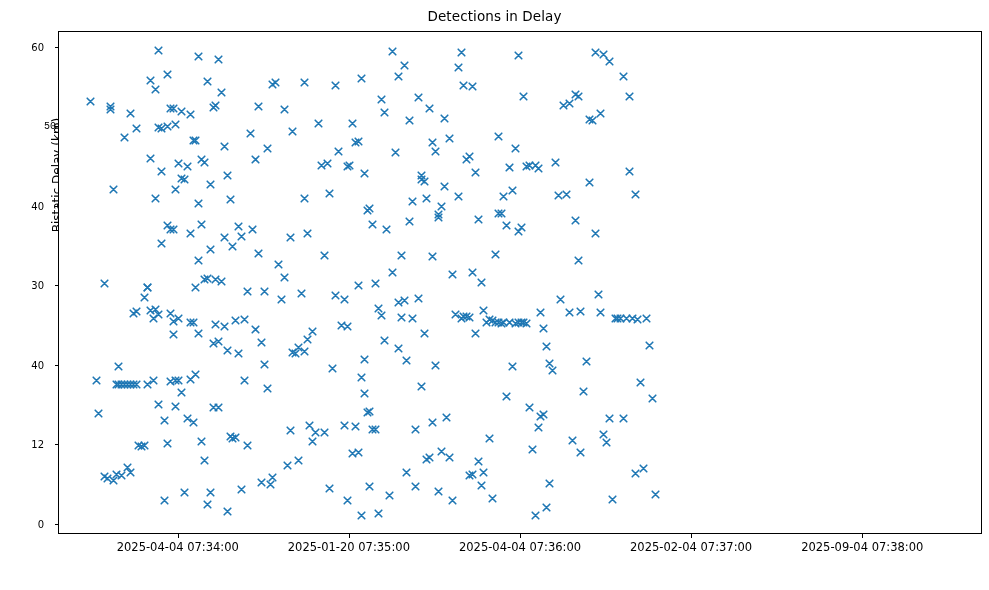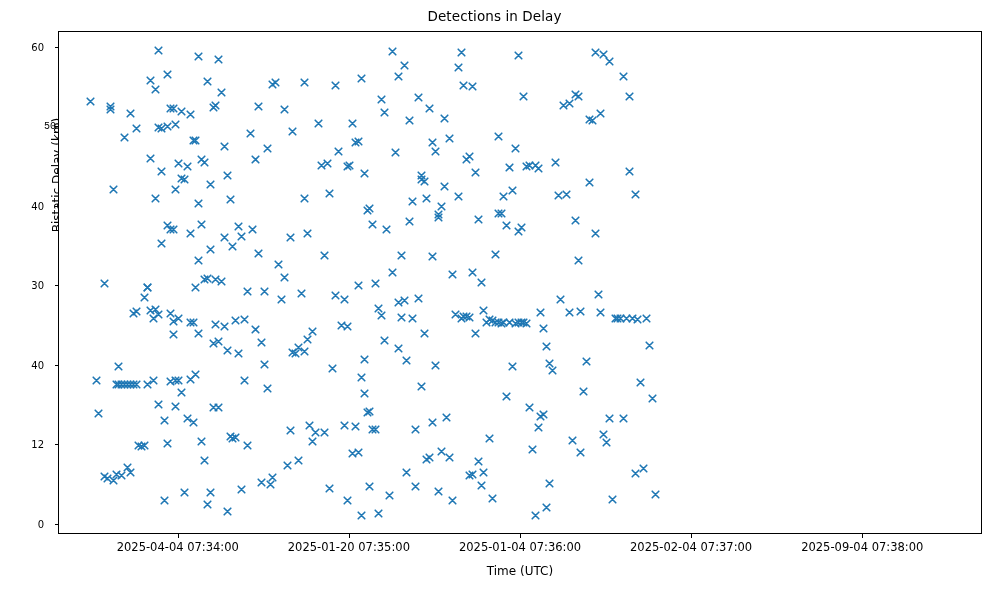--- a/index.html
+++ b/index.html
@@ -135,21 +135,21 @@
       <div class="ytick-label" style="top: 126.355px; left: 12px; font-family: Liberation Mono, monospace;">50</div>
       <div class="ytick-line" style="top: 46.8926px;"></div>
       <div class="ytick-label" style="top: 46.8926px; left: 0px;">60</div>
     </div>
   <div id="xtick-container">
       <div class="xtick-line" style="left: 177.778px;"></div>
       <div class="xtick-label" style="left: 177.778px;">2025-04-04 07:34:00</div>
       <div class="xtick-line" style="left: 348.889px;"></div>
       <div class="xtick-label" style="left: 348.889px;">2025-01-20 07:35:00</div>
       <div class="xtick-line" style="left: 520px;"></div>
-      <div class="xtick-label" style="left: 520px;">2025-01-04 07:36:00</div>
+      <div class="xtick-label" style="left: 520px;">2025-04-04 07:36:00</div>
       <div class="xtick-line" style="left: 691.111px;"></div>
       <div class="xtick-label" style="left: 691.111px;">2025-02-04 07:37:00</div>
       <div class="xtick-line" style="left: 862.222px;"></div>
       <div class="xtick-label" style="left: 862.222px;">2025-09-04 07:38:00</div>
     </div>
 
   <div id="plot-area">
     <div id="points-layer">
         <div class="marker" style="left: 31.3704px; top: 69.1327px;">
           <svg width="9" height="9" viewBox="0 0 9 9">
@@ -2072,15 +2072,14 @@
           </svg>
         </div>
         <div class="marker" style="left: 596.037px; top: 462.474px;">
           <svg width="9" height="9" viewBox="0 0 9 9">
             <path d="M1.2 1.2 L7.8 7.8 M7.8 1.2 L1.2 7.8" stroke="#1f77b4" stroke-width="1.6" stroke-linecap="round" fill="none"></path>
           </svg>
         </div>
       </div>
   </div>
 
-  <div id="xlabel">Time (UTC)</div>
 
 </div>
 
 </body></html>

